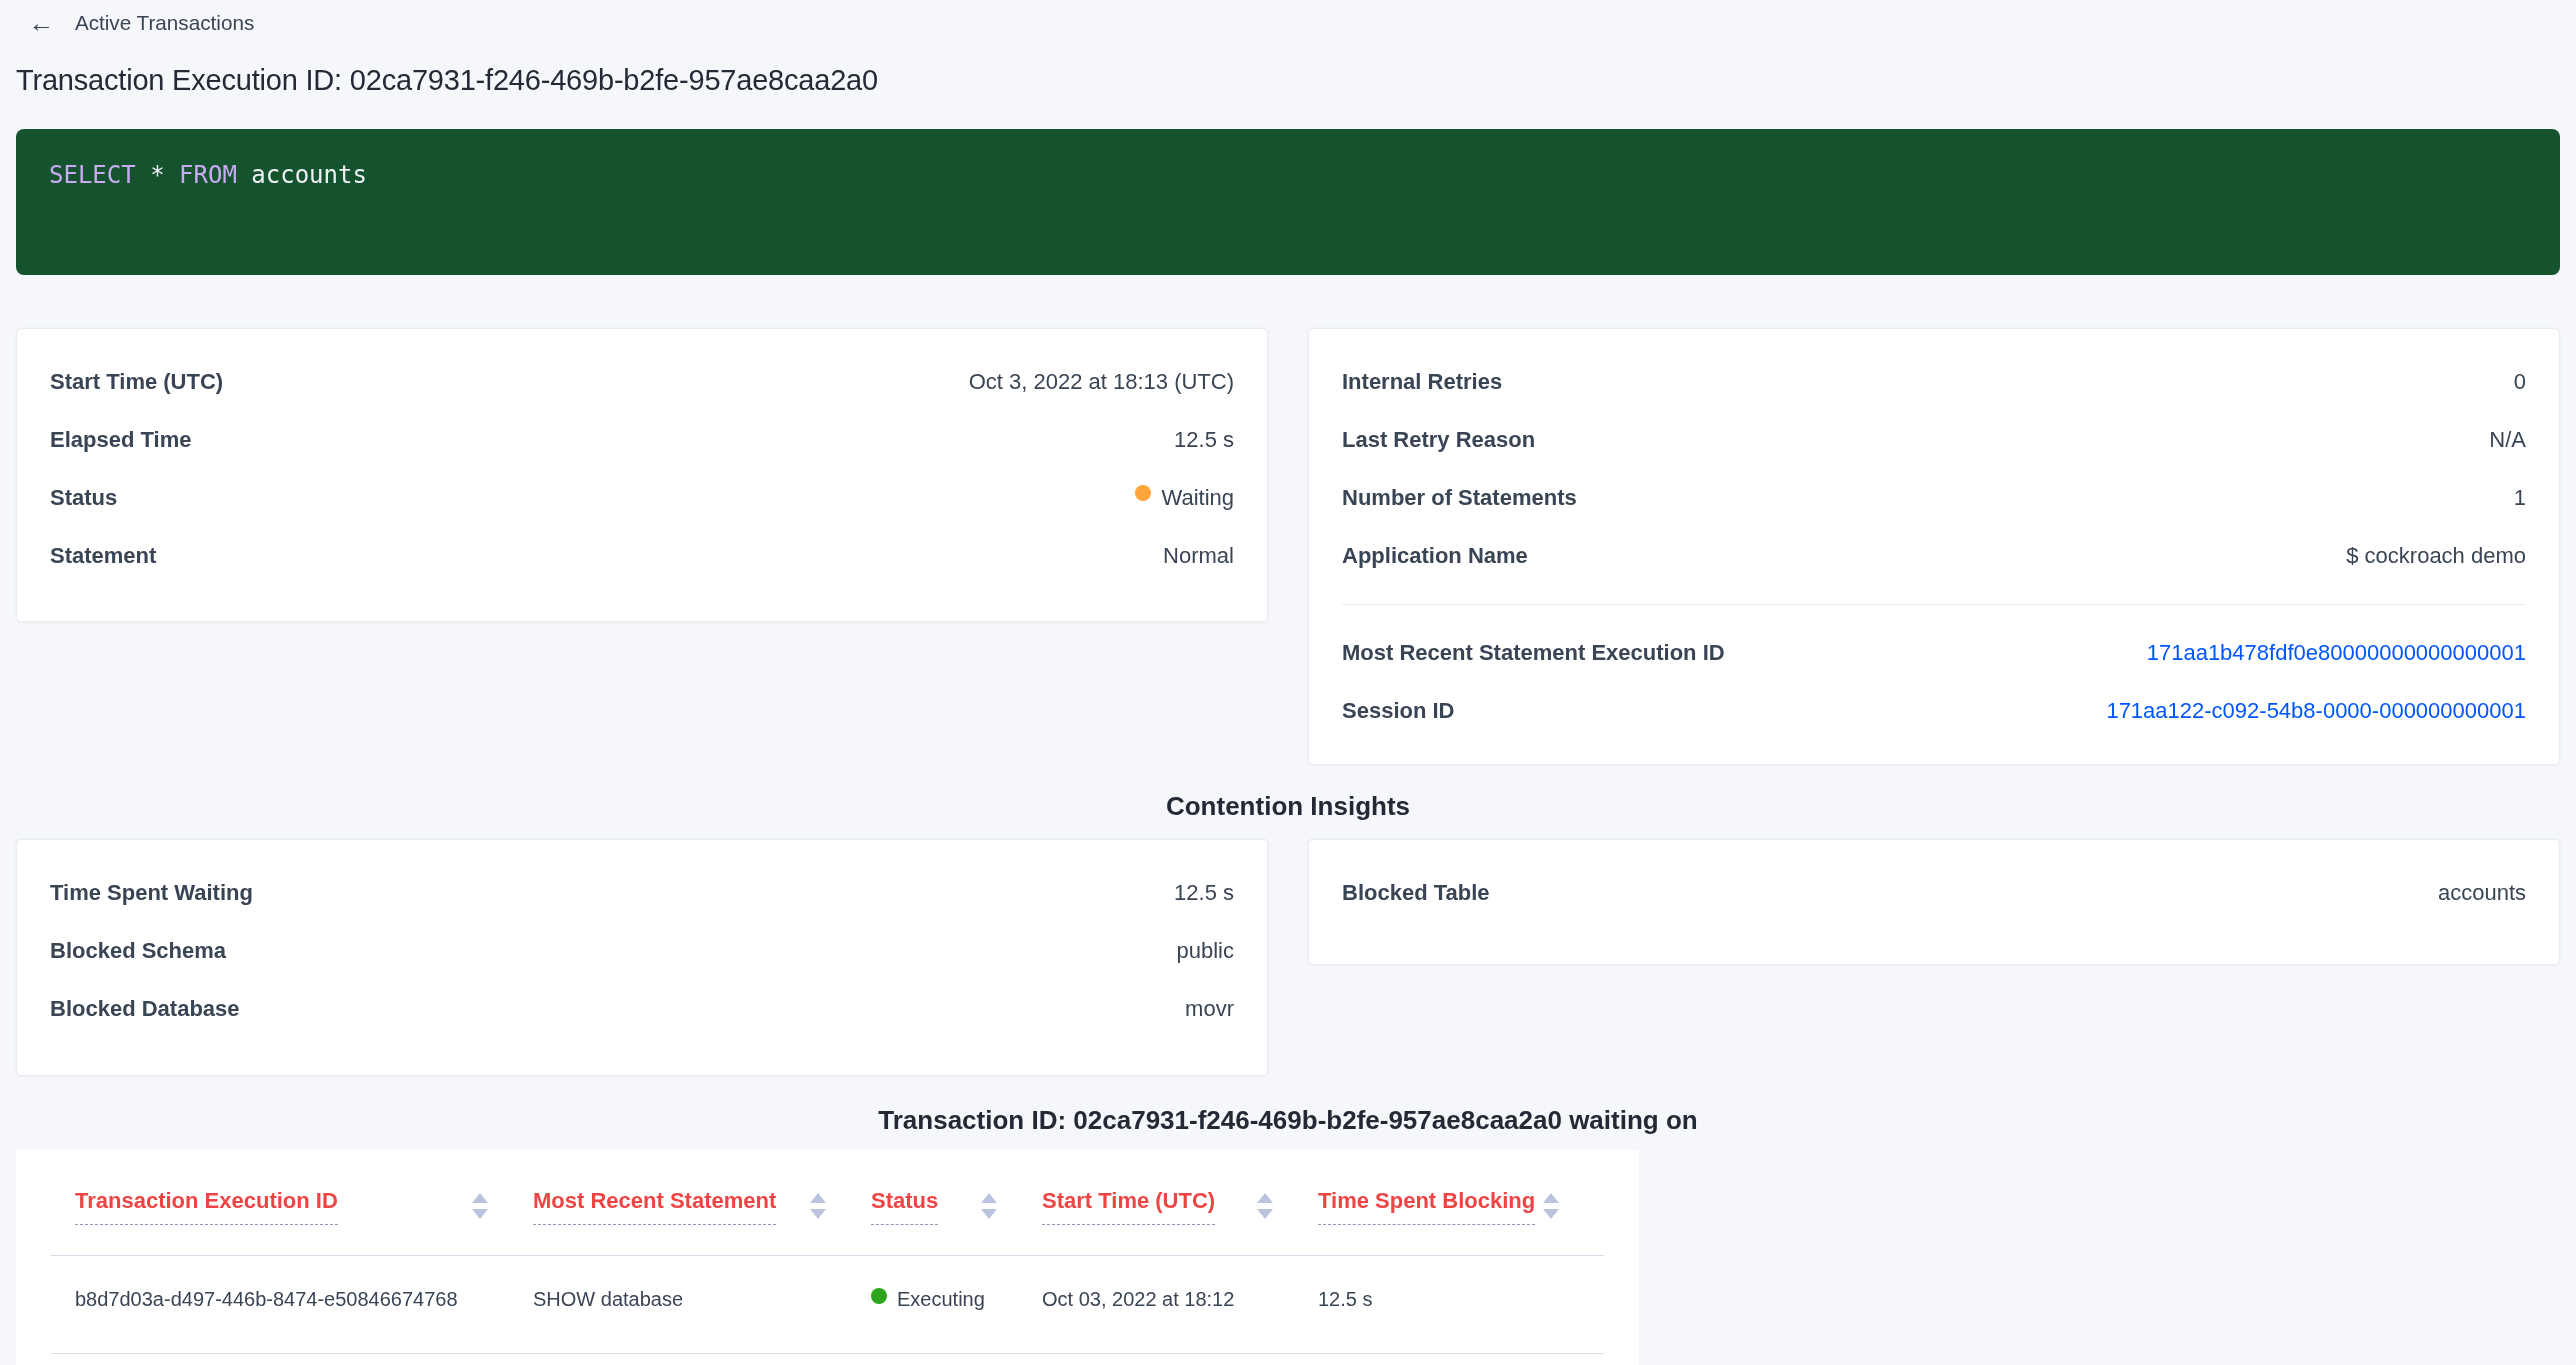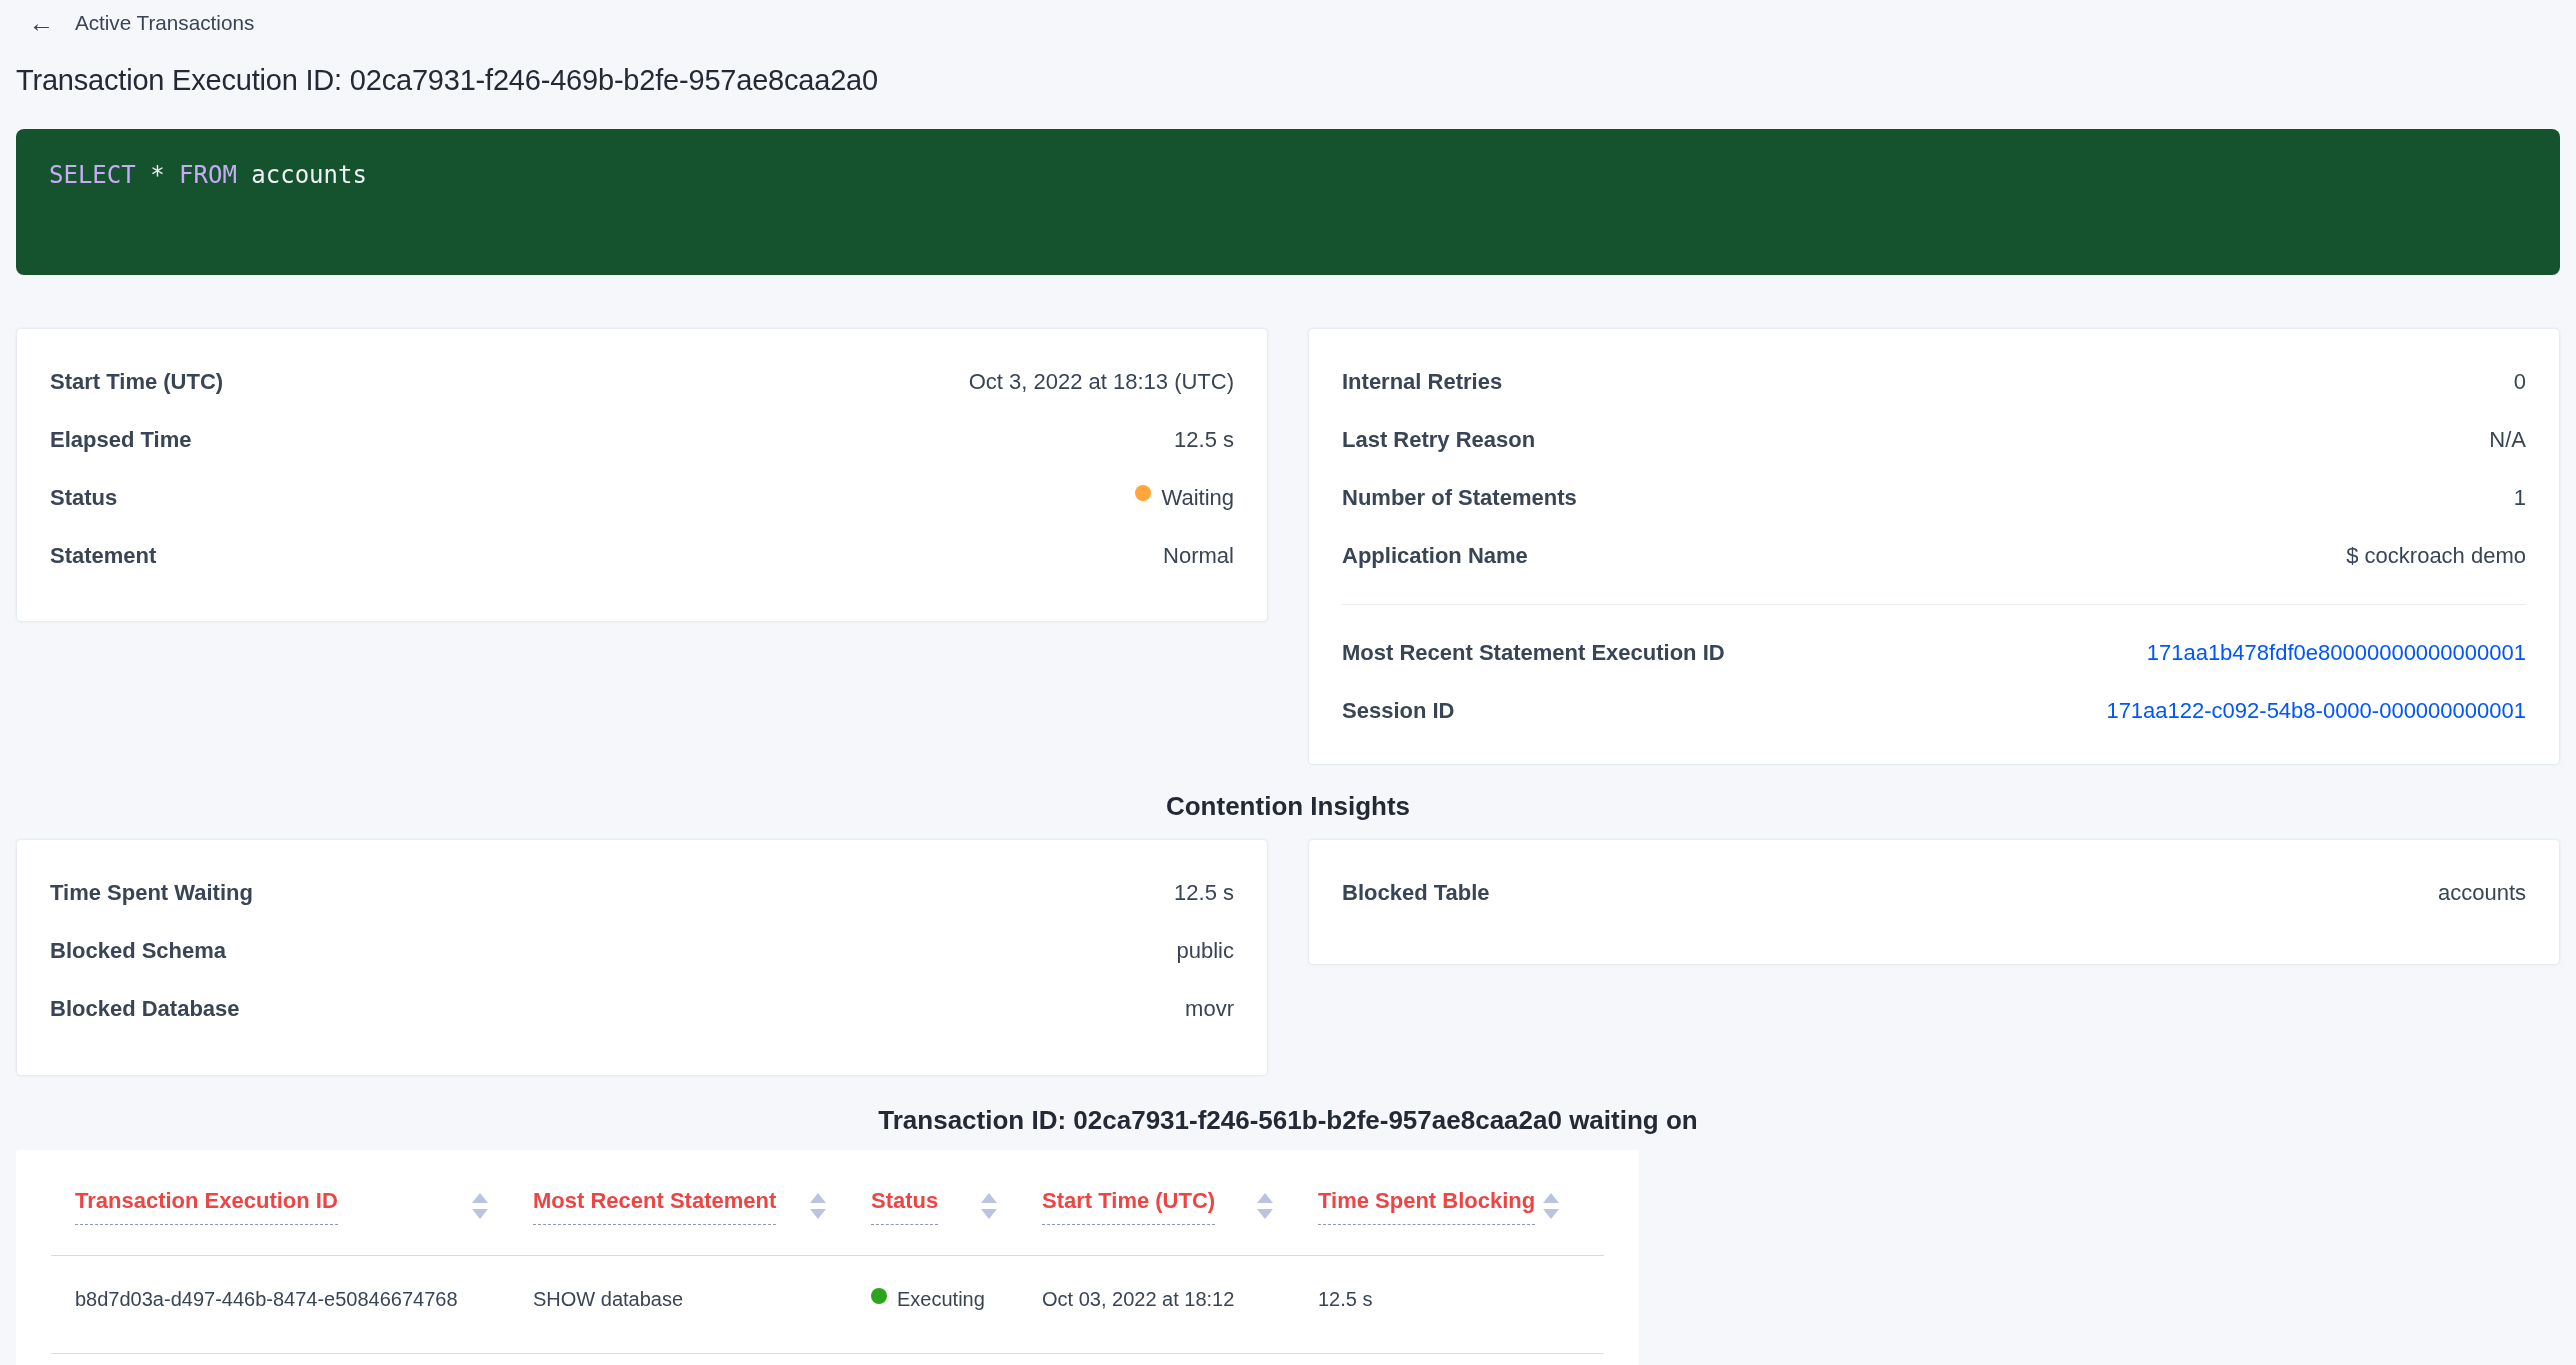--- a/index.html
+++ b/index.html
@@ -210,21 +210,21 @@
 
     <div class="card h-cont-right">
       <div class="summary-row">
         <span class="summary-label">Blocked Table</span>
         <span class="summary-value">accounts</span>
       </div>
     </div>
 
   </div>
 
-  <h2 class="section-heading waiting-heading">Transaction ID: 02ca7931-f246-561b-b2fe-957ae8caa2a0 waiting on</h2>
+  <h2 class="section-heading waiting-heading">Transaction ID: 02ca7931-f246-469b-b2fe-957ae8caa2a0 waiting on</h2>
 
   <div class="table-card">
 
     <div class="thead">
       <div class="th">
         <span class="th-label">Transaction Execution ID</span>
         <span class="sort-icon">
             <span class="tri-up"></span>
             <span class="tri-down"></span>
           </span>

